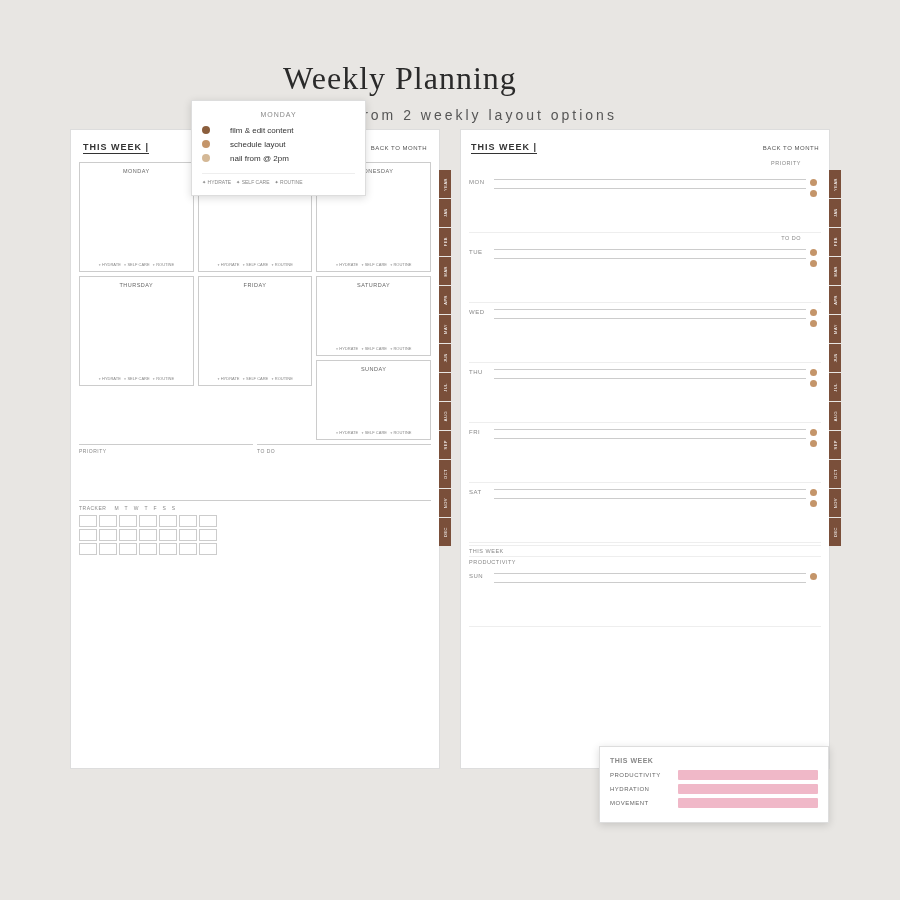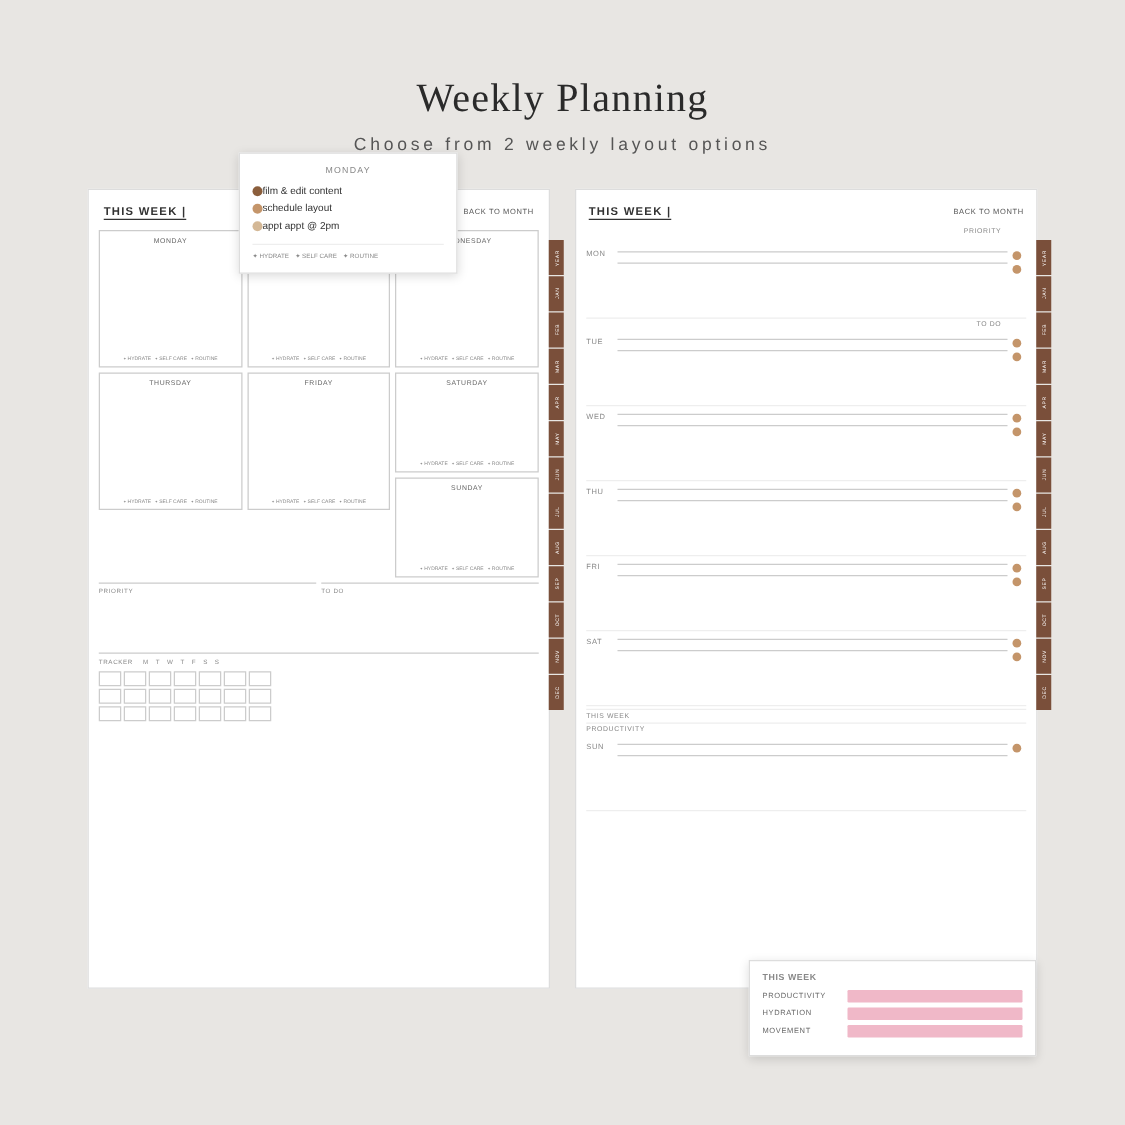--- a/index.html
+++ b/index.html
@@ -8,23 +8,23 @@
       height: 900px;
       background: #e8e6e3;
       font-family: Georgia, 'Times New Roman', serif;
       overflow: hidden;
       display: flex;
       flex-direction: column;
       align-items: center;
     }
 
     .header-section {
-      text-align: center;
+      text-align: left;
       padding-top: 60px;
-      margin-bottom: 28px;
+      margin-bottom: 6px;
     }
 
     .main-title {
       font-size: 32px;
       font-weight: 400;
       color: #2a2a2a;
       letter-spacing: 1px;
       font-family: Georgia, serif;
     }
 
@@ -255,22 +255,21 @@
     .popup-day-label {
       font-size: 7px;
       color: #888;
       letter-spacing: 1px;
       text-align: center;
       margin-bottom: 8px;
     }
 
     .popup-item {
       display: flex;
-      align-items: center;
-      gap: 0;
+      gap: 20px;
       margin-bottom: 5px;
     }
 
     .popup-dot {
       width: 8px;
       height: 8px;
       border-radius: 50%;
       flex-shrink: 0;
     }
 
@@ -610,21 +609,21 @@
       <div class="popup-item">
         <div class="popup-dot dot-brown"></div>
         <span class="popup-text">film &amp; edit content</span>
       </div>
       <div class="popup-item">
         <div class="popup-dot dot-tan"></div>
         <span class="popup-text">schedule layout</span>
       </div>
       <div class="popup-item">
         <div class="popup-dot dot-light"></div>
-        <span class="popup-text">appt appt @ 2pm</span>
+        <span class="popup-text">nail from @ 2pm</span>
       </div>
       <div class="popup-tags">
         <span class="popup-tag">✦ HYDRATE</span>
         <span class="popup-tag">✦ SELF CARE</span>
         <span class="popup-tag">✦ ROUTINE</span>
       </div>
     </div>
   </div>
 
   <div class="planner-right">

